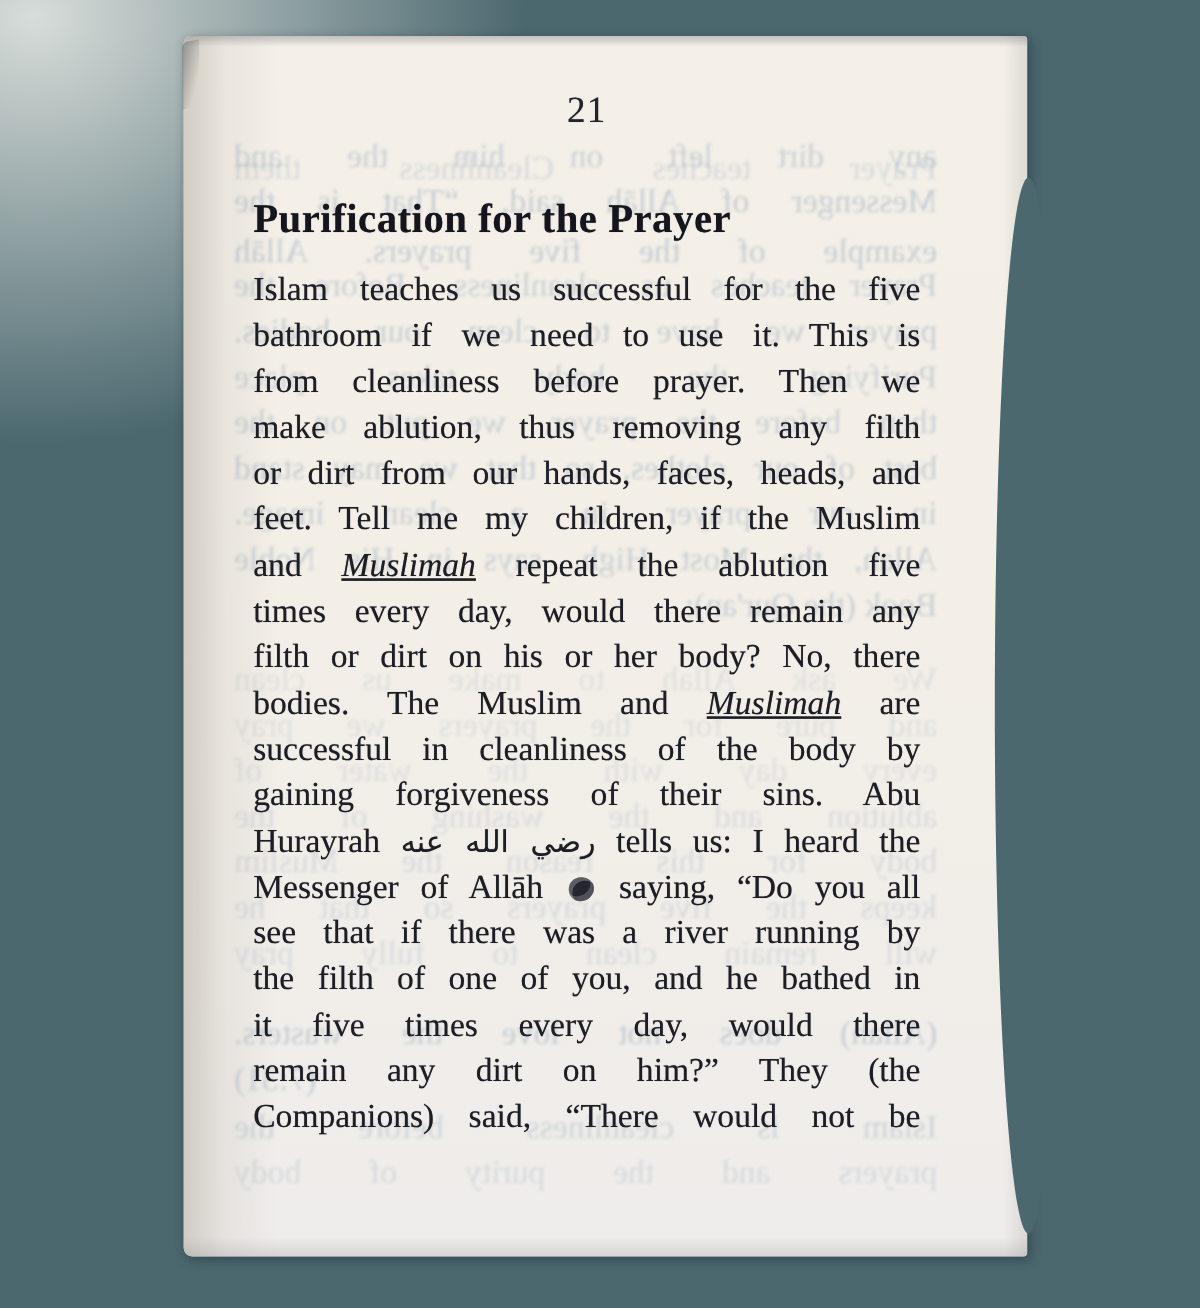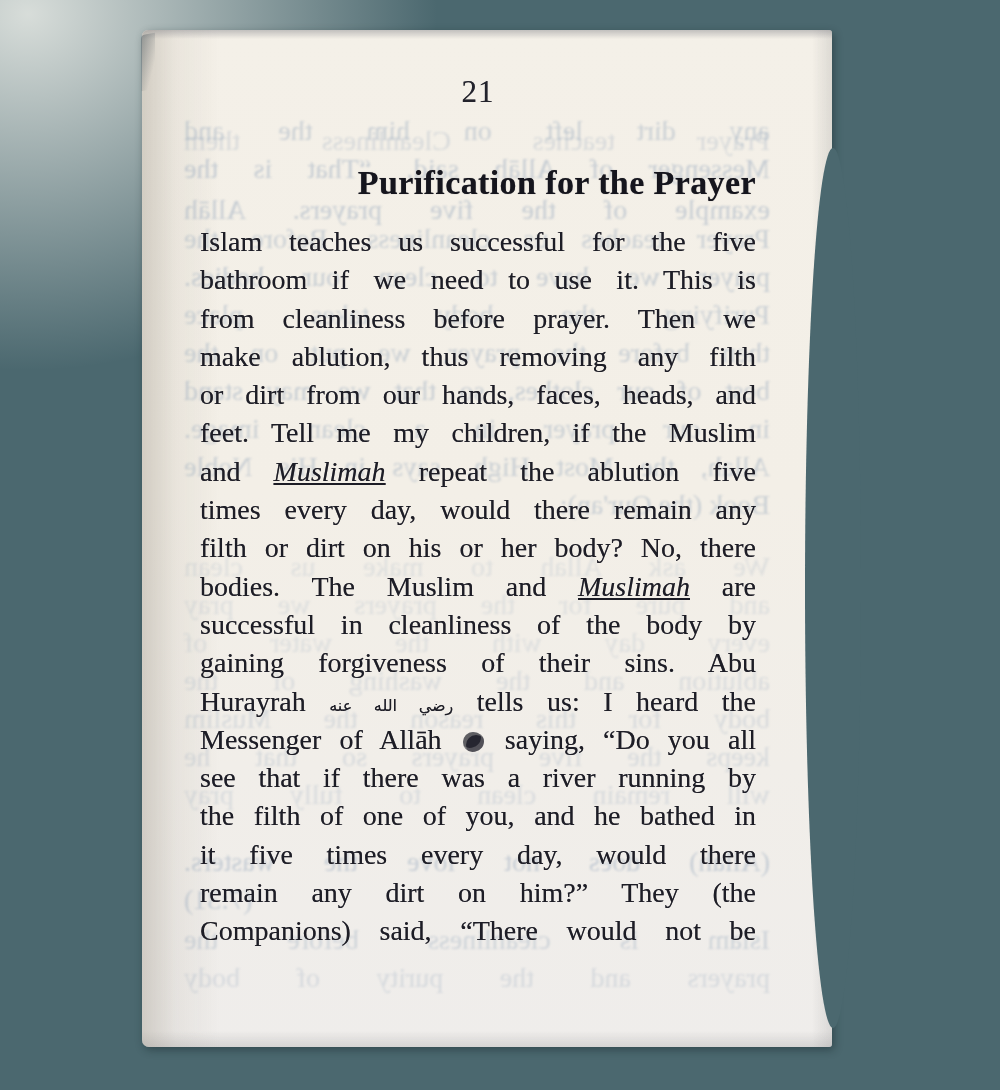--- a/index.html
+++ b/index.html
@@ -8,24 +8,25 @@
     background:var(--bg,#4b686f);
     font-family:"Liberation Serif","DejaVu Serif",serif;
   }
   .scan{
     position:relative;width:1000px;height:1090px;
     background:
       radial-gradient(620px 540px at 28px 14px, rgba(223,227,223,.95), rgba(223,227,223,0) 66%),
       var(--bg,#4b686f);
   }
   .page{
-    position:absolute;left:142px;top:30px;width:690px;height:1017px;
+    position:absolute;left:153px;top:30px;width:690px;height:1017px;
     border-radius:6px 3px 3px 7px;
     background:linear-gradient(180deg,#f4f0e8 0%,#f3efe7 45%,#efedeb 100%);
     box-shadow:2px 3px 9px rgba(20,35,40,.45);
+    padding-left:13px;
   }
   
   .page::before{
     content:"";position:absolute;inset:0;border-radius:inherit;pointer-events:none;
     background:
       linear-gradient(180deg, rgba(118,118,126,.40), rgba(118,118,126,0) 9px),
       linear-gradient(90deg, rgba(146,138,124,.34), rgba(146,138,124,.10) 34px, rgba(146,138,124,0) 78px),
       linear-gradient(270deg, rgba(130,130,132,.20), rgba(130,130,132,0) 20px),
       linear-gradient(0deg, rgba(125,125,128,.22), rgba(125,125,128,0) 16px);
   }
@@ -54,35 +55,35 @@
   .gline.left{text-align:left;}
   .gline.right{text-align:right;}
   
   .col{position:absolute;left:58px;top:0;width:556px;color:var(--ink,#1d1d26);}
   .pageno{
     position:absolute;top:44px;width:100%;text-align:center;
     font-size:31px;letter-spacing:1px;color:#23232c;
     text-shadow:0 0 .6px rgba(30,30,40,.55);
   }
   .heading{
-    position:absolute;top:134px;width:100%;margin:0;text-align:right;
+    position:absolute;top:134px;width:100%;margin:0;text-align:left;
     font-size:34px;font-weight:bold;letter-spacing:.4px;color:#15151d;
     text-shadow:0 0 .7px rgba(20,20,30,.6);
   }
   .bodytext{position:absolute;top:193px;width:100%;}
   .line{
     height:38.3px;line-height:38.3px;font-size:28px;
     text-align:justify;text-align-last:justify;
     text-shadow:0 0 .6px rgba(25,25,35,.6);
     white-space:normal;
   }
   .line .i{font-style:italic;text-decoration:underline;}
   .line .ar{
     font-family:"DejaVu Sans",sans-serif;
-    font-size:16px;letter-spacing:0;
+    font-size:25px;letter-spacing:0;
   }
   .seal{
     display:inline-block;width:21px;height:20px;margin:0 3px;vertical-align:-3px;
     background:#262630;
     border-radius:48% 52% 55% 45% / 50% 46% 54% 50%;
     box-shadow:inset 3px 3px 0 rgba(242,239,231,.28), inset -3px -4px 0 rgba(242,239,231,.22);
   }
 </style>
 </head>
 <body>

